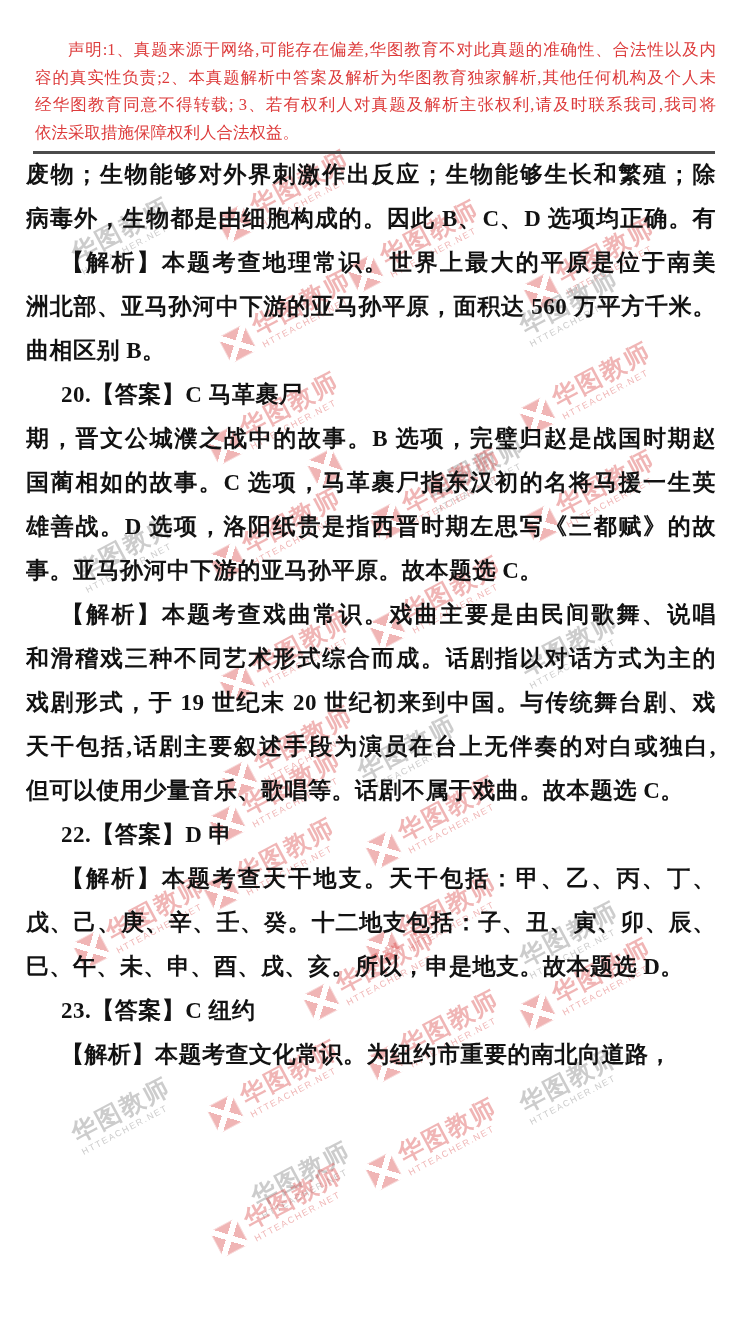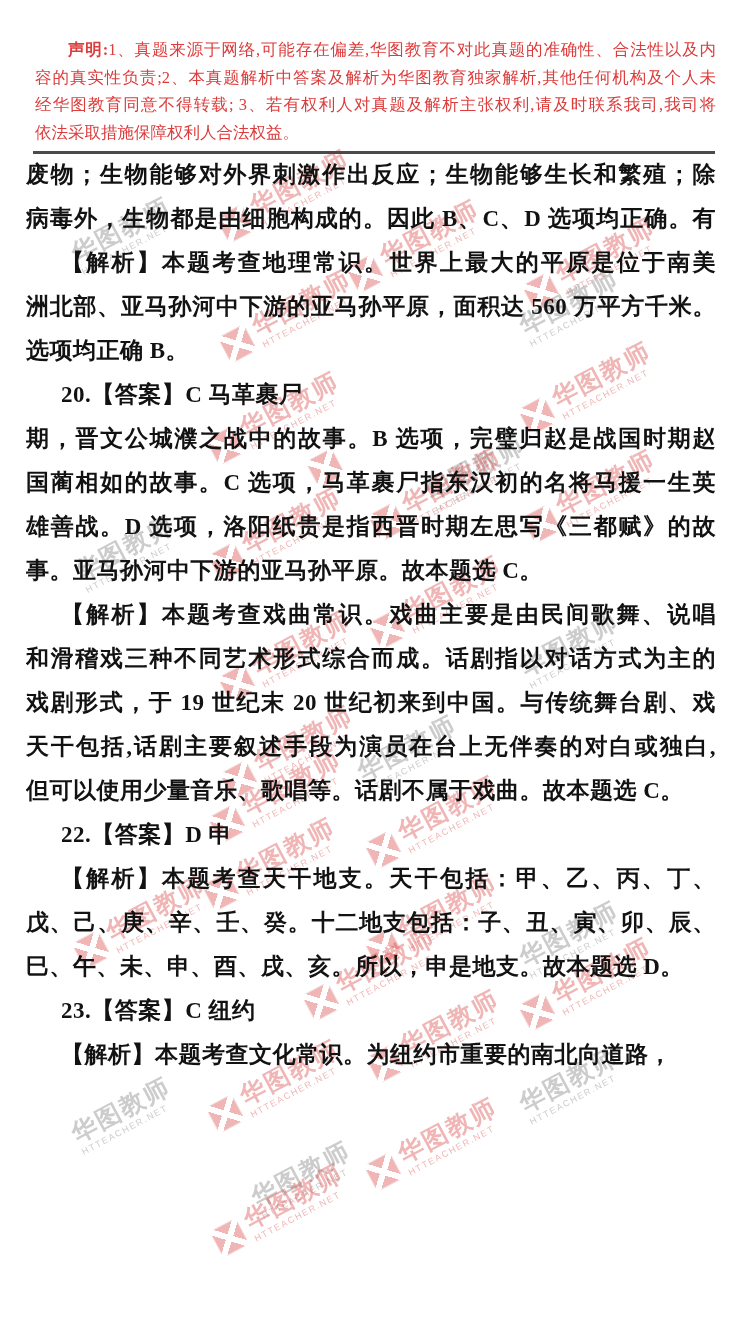--- a/index.html
+++ b/index.html
@@ -30,21 +30,21 @@
 
   
   .disclaimer {
     position:absolute; left:35px; top:36px; width:681px; z-index:2;
     color:#dd3c3c; font-size:16.5px; line-height:27.6px;
     font-family:"Liberation Serif", serif;
   }
   .dline { margin:0; }
   .dline.justify { text-align:justify; text-align-last:justify; }
   .dline.first { text-indent:33px; }
-  .dlabel { font-weight:700; }
+  .dlabel { font-weight:400; }
 
   
   .divider {
     position:absolute; left:33px; top:151px; width:682px; height:3px;
     background:#4b4b4b; z-index:2;
   }
 
   
   .body-text {
     position:absolute; left:26px; top:153px; width:690px; z-index:2;
@@ -347,21 +347,21 @@
       <p class="bline" data-indent="false" data-justify="true">废物；生物能够对外界刺激作出反应；生物能够生长和繁殖；除</p>
 
       <p class="bline" data-indent="false" data-justify="true">病毒外，生物都是由细胞构成的。因此 B、C、D 选项均正确。有</p>
 
 
 
       <p class="bline" data-indent="true" data-justify="true">【解析】本题考查地理常识。世界上最大的平原是位于南美</p>
 
       <p class="bline" data-indent="false" data-justify="true">洲北部、亚马孙河中下游的亚马孙平原，面积达 560 万平方千米。</p>
 
-      <p class="bline" data-indent="false" data-justify="false">选项均正确 B。</p>
+      <p class="bline" data-indent="false" data-justify="false">曲相区别 B。</p>
 
       <p class="bline" data-indent="true" data-justify="false">20.【答案】C 马革裹尸</p>
 
 
       <p class="bline" data-indent="false" data-justify="true">期，晋文公城濮之战中的故事。B 选项，完璧归赵是战国时期赵</p>
 
       <p class="bline" data-indent="false" data-justify="true">国蔺相如的故事。C 选项，马革裹尸指东汉初的名将马援一生英</p>
 
       <p class="bline" data-indent="false" data-justify="true">雄善战。D 选项，洛阳纸贵是指西晋时期左思写《三都赋》的故</p>
 

